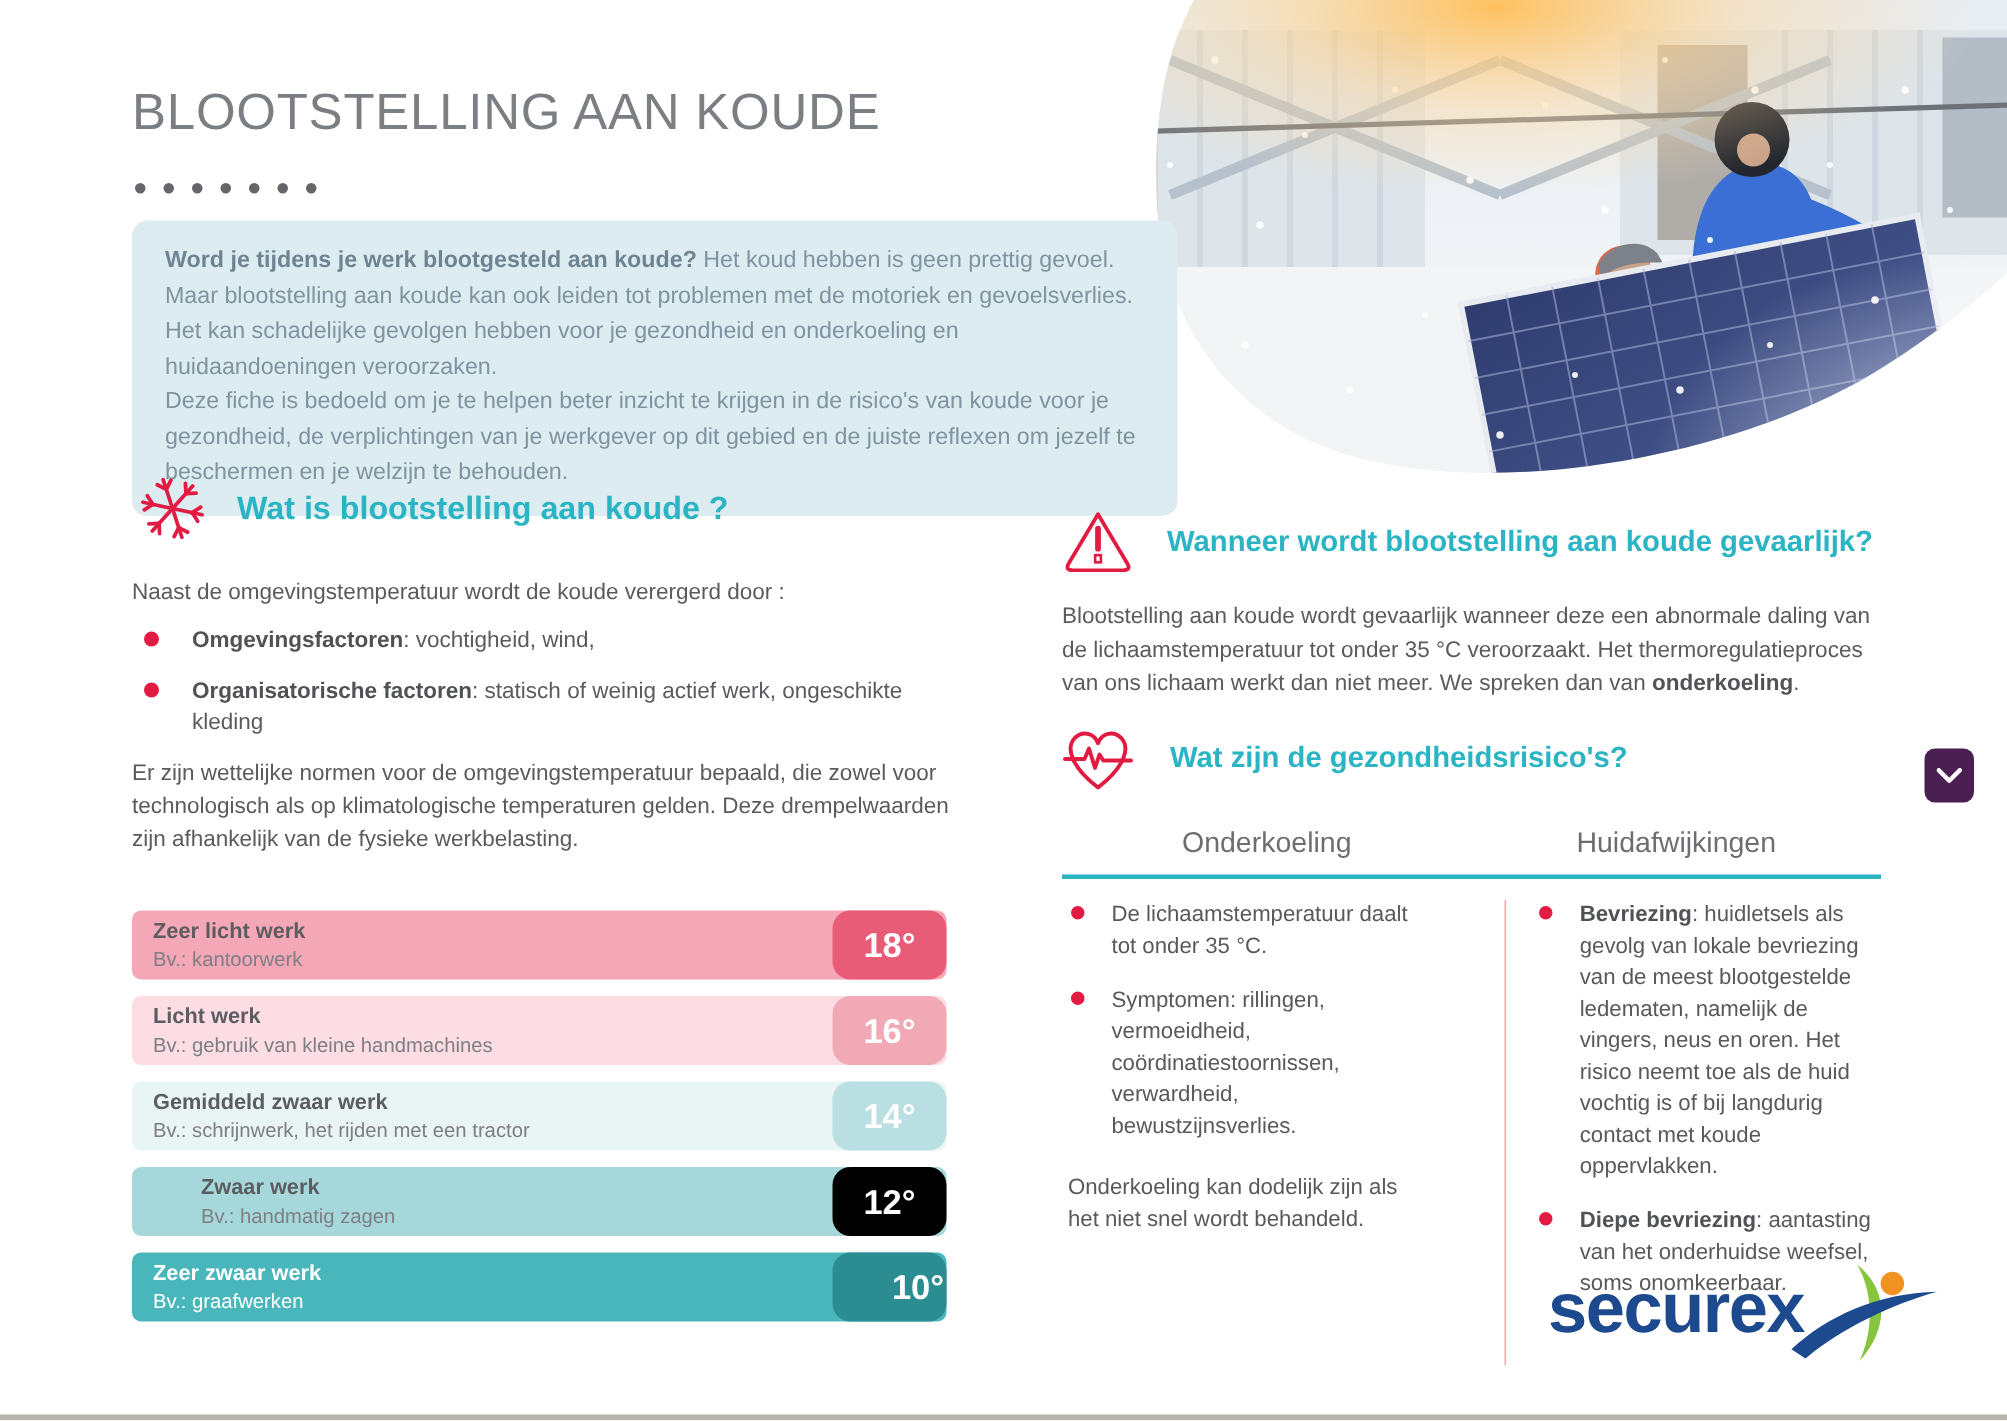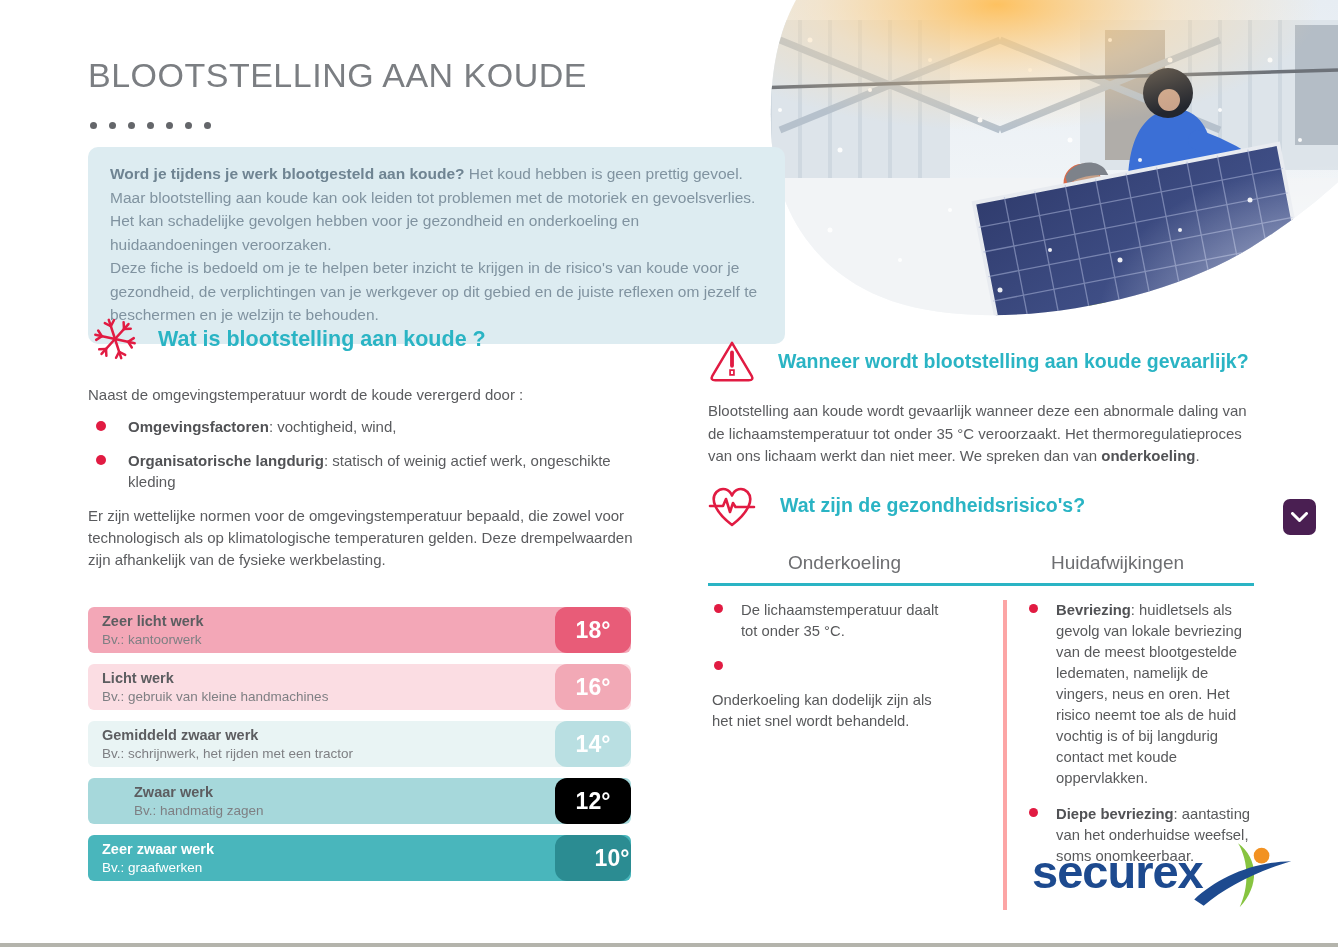--- a/index.html
+++ b/index.html
@@ -67,21 +67,21 @@
   .health-header .sec-title { font-size:19.5px; margin-left:22px; }
 
   .health-table { position:absolute; left:708px; top:552px; width:546px; }
   .table-headers { display:flex; }
   .table-headers div { width:50%; text-align:center; font-size:19px; color:#6d6e71;
     padding-bottom:9px; }
   .table-rule { height:3px; background:#2ab4c4; }
   .table-body { display:flex; padding-top:14px;gap:44px; }
   .t-col { width:50%; font-size:14.8px; color:#58595b; line-height:1.42; }
   .t-col-1 { padding:0 20px 0 4px; }
-  .t-col-2 { border-left:4px solid #fca5a5; padding:0 0 28px 20px; }
+  .t-col-2 { border-left:1px solid #fca5a5; padding:0 0 28px 20px; }
   .t-col .bullet-dot { margin:4px 18px 0 2px; flex:0 0 9px; width:9px; height:9px; }
   .t-col li { margin-bottom:15px; }
   .t-note { margin-top:20px; }
   .t-col b { color:#515255; }
 
   
   .chevron-button { position:absolute; left:1283px; top:499px; width:33px; height:36px;
     background:#4a1f52; border-radius:7px; display:flex; align-items:center;
     justify-content:center; cursor:pointer; border:none; }
 
@@ -279,21 +279,21 @@
 
   <div class="what-body">
     <p class="lead">Naast de omgevingstemperatuur wordt de koude verergerd door :</p>
     <ul class="bullet-list">
       <li>
         <span class="bullet-dot"></span>
         <span><b>Omgevingsfactoren</b><span>: vochtigheid, wind,</span></span>
       </li>
       <li>
         <span class="bullet-dot"></span>
-        <span><b>Organisatorische langdurig</b><span>: statisch of weinig actief werk, ongeschikte kleding</span></span>
+        <span><b>Organisatorische factoren</b><span>: statisch of weinig actief werk, ongeschikte kleding</span></span>
       </li>
     </ul>
     <div class="what-paras">
       <p>Er zijn wettelijke normen voor de omgevingstemperatuur bepaald, die zowel voor technologisch als op klimatologische temperaturen gelden. Deze drempelwaarden zijn afhankelijk van de fysieke werkbelasting.</p>
     </div>
   </div>
 
   <div class="bars">
     <div class="bar bar1">
       <div class="bar-text">
@@ -358,20 +358,21 @@
     <div class="table-rule"></div>
     <div class="table-body">
       <div class="t-col t-col-1">
         <ul class="bullet-list">
           <li>
             <span class="bullet-dot"></span>
             <span>De lichaamstemperatuur daalt tot onder 35 °C.</span>
           </li>
           <li>
             <span class="bullet-dot"></span>
+            <span>Symptomen: rillingen, vermoeidheid, coördinatiestoornissen, verwardheid, bewustzijnsverlies.</span>
           </li>
         </ul>
         <p class="t-note">Onderkoeling kan dodelijk zijn als het niet snel wordt behandeld.</p>
       </div>
       <div class="t-col t-col-2">
         <ul class="bullet-list">
           <li>
             <span class="bullet-dot"></span>
             <span><b>Bevriezing</b><span>: huidletsels als gevolg van lokale bevriezing van de meest blootgestelde ledematen, namelijk de vingers, neus en oren. Het risico neemt toe als de huid vochtig is of bij langdurig contact met koude oppervlakken.</span></span>
           </li>

